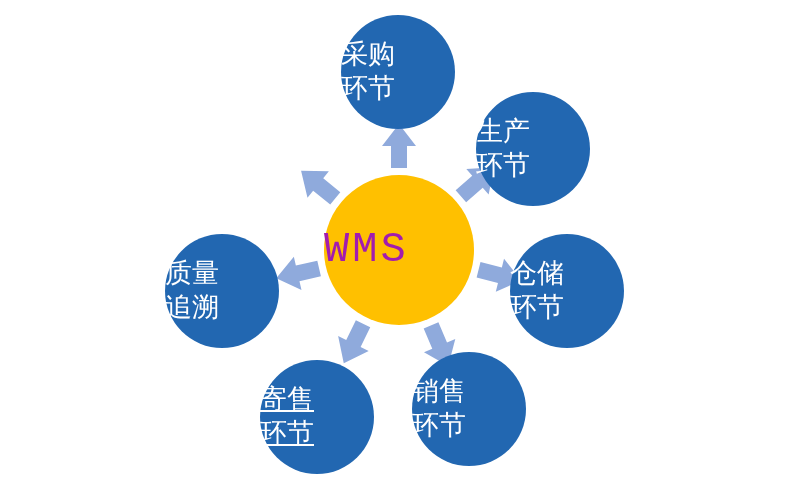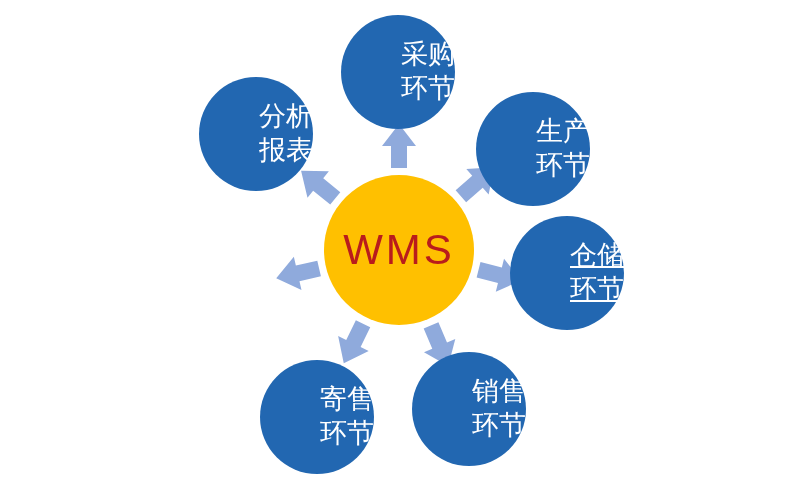--- a/index.html
+++ b/index.html
@@ -25,52 +25,53 @@
   }
   .node {
     position: absolute;
     width: 114px;
     height: 114px;
     border-radius: 50%;
     background: #2267B1;
     color: #ffffff;
     display: flex;
     align-items: center;
-    justify-content: flex-end;
+    justify-content: flex-start;
     text-align: center;
     font-size: 27px;
     line-height: 1.25;
     white-space: pre-line;
     z-index: 2;
   }
   .node-label {
     white-space: pre-line;
   }
   .center-node {
     position: absolute;
     left: 324px;
     top: 175px;
     width: 150px;
     height: 150px;
     border-radius: 50%;
     background: #FFC000;
-    color: #b91c1c;
+    color: #a21caf;
     display: flex;
     align-items: center;
-    justify-content: center;
+    justify-content: flex-start;
     font-size: 42px;
     letter-spacing: 3px;
     z-index: 2;
+    font-family: Liberation Mono, monospace;
   }
   
   .pos-procurement   { left: 341px; top: 15px;  }
   .pos-production    { left: 476px; top: 92px;  }
-  .pos-warehousing   { left: 510px; top: 216px; text-decoration: underline; }
+  .pos-warehousing   { left: 510px; top: 234px; }
   .pos-sales         { left: 412px; top: 352px; }
-  .pos-consignment   { left: 260px; top: 360px; }
+  .pos-consignment   { left: 260px; top: 360px; text-decoration: underline; }
   .pos-quality-trace { left: 165px; top: 234px; }
   .pos-analysis      { left: 199px; top: 77px;  }
 </style>
 </head>
 <body>
 
 <div class="canvas">
 
   <svg class="arrow-layer" width="800" height="490" viewBox="0 0 800 490" xmlns="http://www.w3.org/2000/svg">
     <defs>
@@ -102,18 +103,18 @@
 环节</span>
   </div>
   <div class="node pos-sales">
     <span class="node-label">销售
 环节</span>
   </div>
   <div class="node pos-consignment">
     <span class="node-label">寄售
 环节</span>
   </div>
-  <div class="node pos-analysis">
-    <span class="node-label">分析
-报表</span>
+  <div class="node pos-quality-trace">
+    <span class="node-label">质量
+追溯</span>
   </div>
 
 </div>
 
 </body></html>

